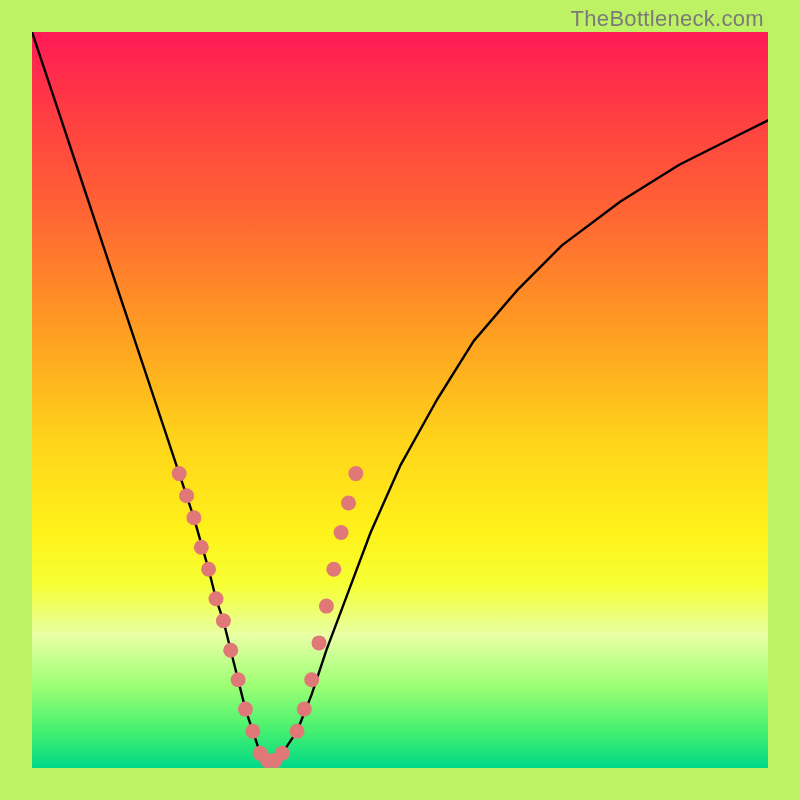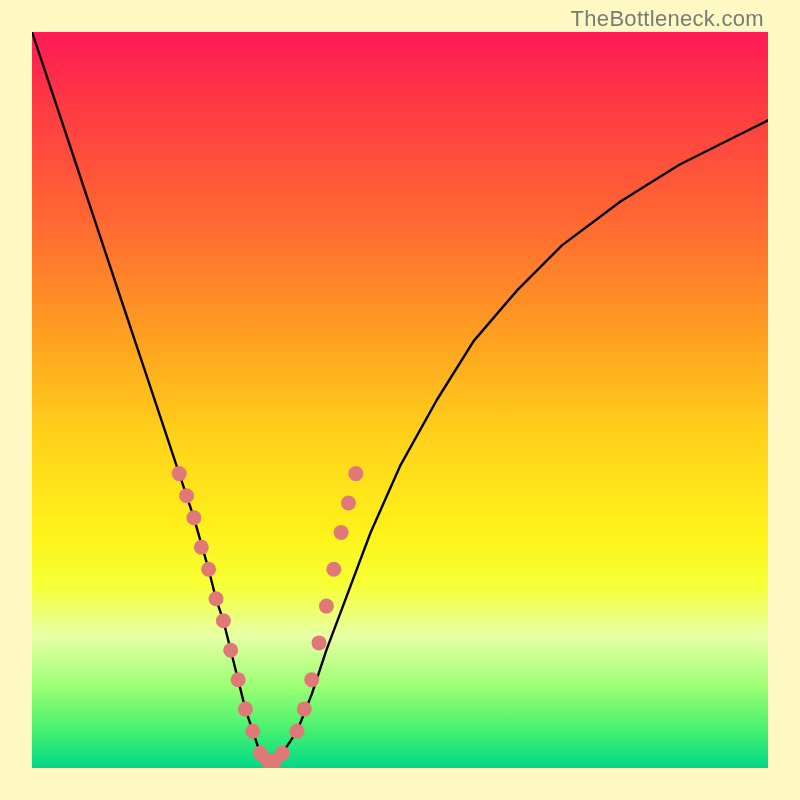--- a/index.html
+++ b/index.html
@@ -10,21 +10,21 @@
     background: #000;
     overflow: hidden;
     font-family: Arial, Helvetica, sans-serif;
   }
   .frame {
     position: absolute;
     top: 0;
     left: 0;
     width: 800px;
     height: 800px;
-    background: #fef9c3;
+    background: #bef264;
   }
   .plot-area {
     position: absolute;
     top: 32px;
     left: 32px;
     width: 736px;  
     height: 736px;
     background: linear-gradient(
       to bottom,
       #ff1a55 0%,

